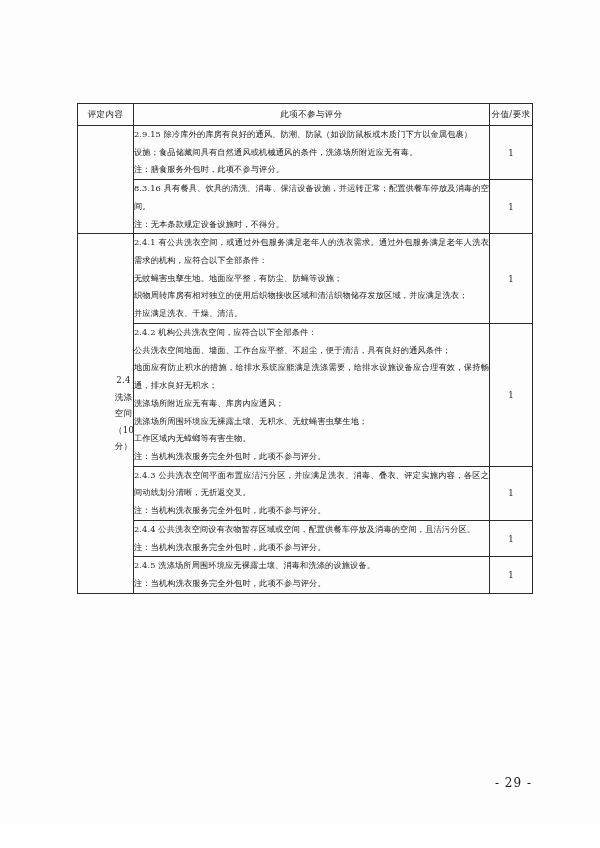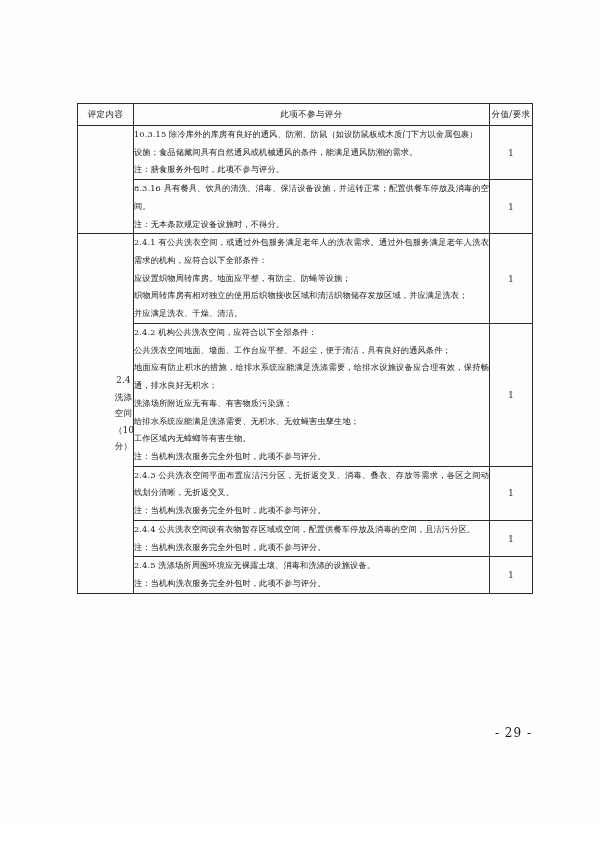--- a/index.html
+++ b/index.html
@@ -71,21 +71,21 @@
   }
   .cell-body p {
     margin: 0;
   }
   .cell-body p.note {
     text-indent: 0;
   }
   .page-number {
     position: absolute;
     left: 0;
-    top: 726px;
+    top: 776px;
     width: 532px;
     text-align: right;
     font-size: 12px;
     letter-spacing: 1px;
     color: #1a1a1a;
   }
 </style>
 </head>
 <body>
 
@@ -102,22 +102,22 @@
         <th>评定内容</th>
         <th>此项不参与评分</th>
         <th>分值/要求</th>
       </tr>
     </thead>
     <tbody>
 
       <tr>
         <td class="cell-cat" rowspan="2"></td>
         <td class="cell-body">
-          <p>10.3.15 除冷库外的库房有良好的通风、防潮、防鼠（如设防鼠板或木质门下方以金属包裹）</p>
-          <p>设施；食品储藏间具有自然通风或机械通风的条件，能满足通风防潮的需求。</p>
+          <p>2.9.15 除冷库外的库房有良好的通风、防潮、防鼠（如设防鼠板或木质门下方以金属包裹）</p>
+          <p>设施；食品储藏间具有自然通风或机械通风的条件，洗涤场所附近应无有毒。</p>
           <p class="note">注：膳食服务外包时，此项不参与评分。</p>
         </td>
         <td class="cell-score">1</td>
       </tr>
 
       <tr>
         <td class="cell-body">
           <p>8.3.16 具有餐具、饮具的清洗、消毒、保洁设备设施，并运转正常；配置供餐车停放及消毒的空间。</p>
           <p class="note">注：无本条款规定设备设施时，不得分。</p>
         </td>
@@ -125,43 +125,43 @@
       </tr>
 
       <tr>
         <td class="cell-cat" rowspan="5">
           <span class="catline">2.4</span>
           <span class="catline">洗涤空间</span>
           <span class="catline">（10 分）</span>
         </td>
         <td class="cell-body">
           <p>2.4.1 有公共洗衣空间，或通过外包服务满足老年人的洗衣需求。通过外包服务满足老年人洗衣需求的机构，应符合以下全部条件：</p>
-          <p>应设置织物周转库房。地面应平整，有防尘、防蝇等设施；</p>
+          <p>无蚊蝇害虫孳生地。地面应平整，有防尘、防蝇等设施；</p>
           <p>织物周转库房有相对独立的使用后织物接收区域和清洁织物储存发放区域，并应满足洗衣；</p>
           <p>并应满足洗衣、干燥、清洁。</p>
         </td>
         <td class="cell-score">1</td>
       </tr>
 
       <tr>
         <td class="cell-body">
           <p>2.4.2 机构公共洗衣空间，应符合以下全部条件：</p>
           <p>公共洗衣空间地面、墙面、工作台应平整、不起尘，便于清洁，具有良好的通风条件；</p>
           <p>地面应有防止积水的措施，给排水系统应能满足洗涤需要，给排水设施设备应合理有效，保持畅通，排水良好无积水；</p>
-          <p>洗涤场所附近应无有毒、有害物质污染源；</p>
-          <p>给排水系统应能满足洗涤需要、无积水、无蚊蝇害虫孳生地；</p>
+          <p>洗涤场所附近应无有毒、库房内应通风；</p>
+          <p>洗涤场所周围环境应无裸露土壤、无积水、无蚊蝇害虫孳生地；</p>
           <p>工作区域内无蟑螂等有害生物。</p>
           <p class="note">注：当机构洗衣服务完全外包时，此项不参与评分。</p>
         </td>
         <td class="cell-score">1</td>
       </tr>
 
       <tr>
         <td class="cell-body">
-          <p>2.4.3 公共洗衣空间平面布置应洁污分区，无折返交叉、消毒、叠衣、存放等需求，各区之间动线划分清晰，无折返交叉。</p>
+          <p>2.4.3 公共洗衣空间平面布置应洁污分区，并应满足洗衣、消毒、叠衣、评定实施内容，各区之间动线划分清晰，无折返交叉。</p>
           <p class="note">注：当机构洗衣服务完全外包时，此项不参与评分。</p>
         </td>
         <td class="cell-score">1</td>
       </tr>
 
       <tr>
         <td class="cell-body">
           <p>2.4.4 公共洗衣空间设有衣物暂存区域或空间，配置供餐车停放及消毒的空间，且洁污分区。</p>
           <p class="note">注：当机构洗衣服务完全外包时，此项不参与评分。</p>
         </td>

